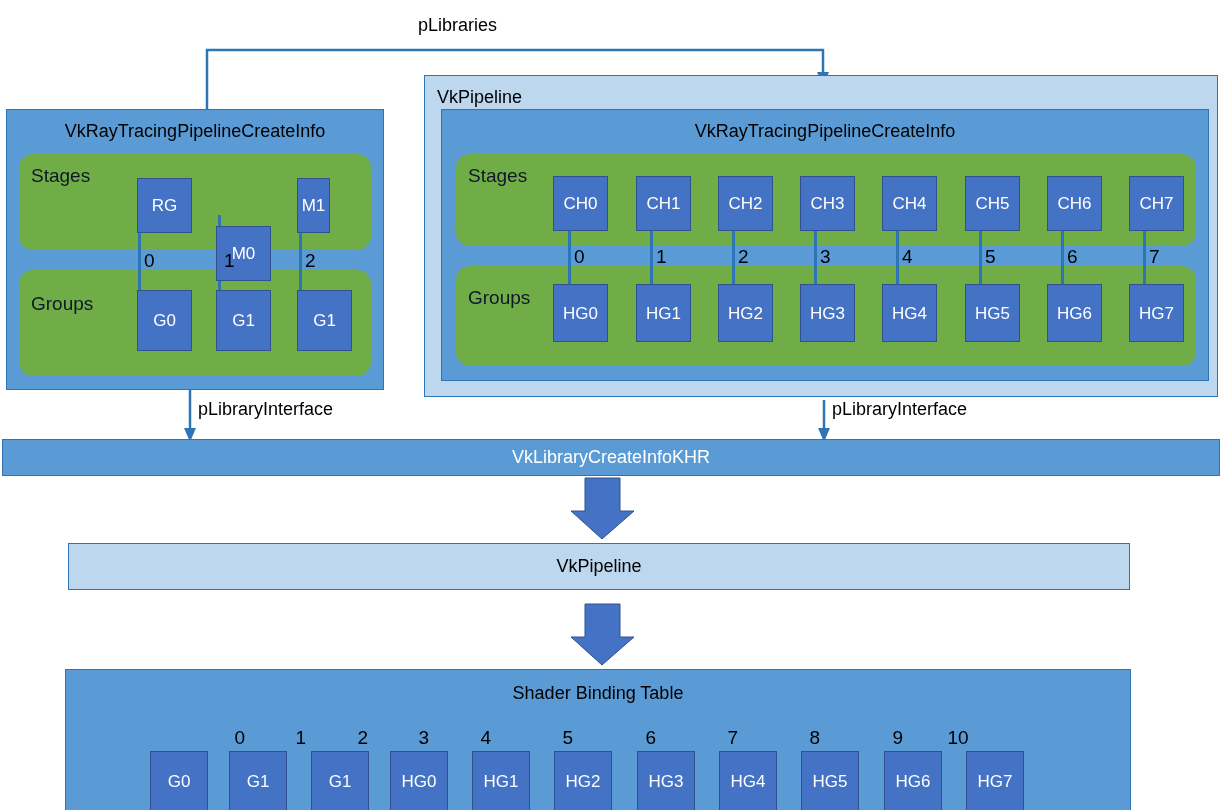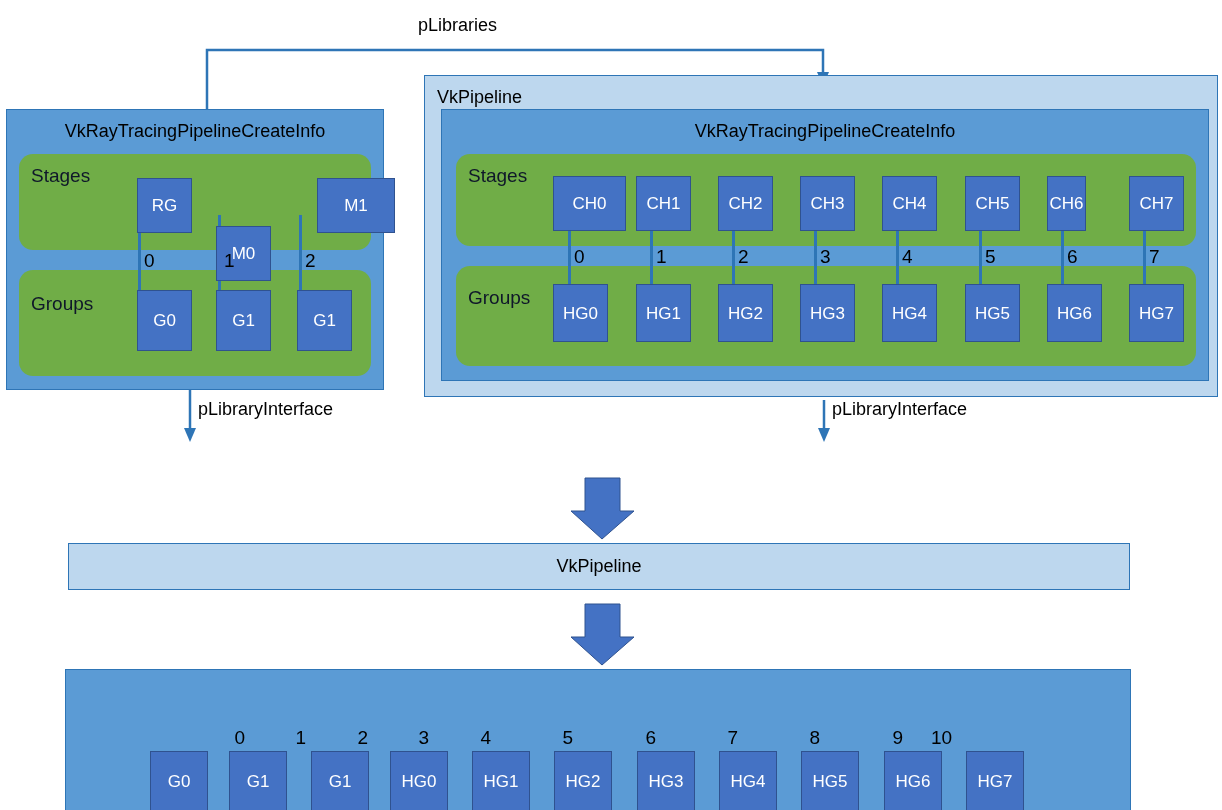--- a/index.html
+++ b/index.html
@@ -145,21 +145,21 @@
     <div class="abs group-green" style="left:12px; top:160px; width:352px; height:106px;">
       <div class="abs region-label" style="left:12px; top:24px;">Groups</div>
     </div>
 
     <div class="abs connector" style="left:131px; top:105px; height:75px;"></div>
     <div class="abs connector" style="left:211px; top:105px; height:75px;"></div>
     <div class="abs connector" style="left:292px; top:105px; height:75px;"></div>
 
     <div class="abs chip" style="left:130px; top:68px; width:55px; height:55px;">RG</div>
     <div class="abs chip" style="left:209px; top:68px; width:55px; height:55px;margin-top:48px;">M0</div>
-    <div class="abs chip" style="left:290px; top:68px; width:78px; height:55px;margin-left:20px;">M1</div>
+    <div class="abs chip" style="left:290px; top:68px; width:33px; height:55px;">M1</div>
 
     <div class="abs idx-label" style="left:137px; top:141px;">0</div>
     <div class="abs idx-label" style="left:217px; top:141px;">1</div>
     <div class="abs idx-label" style="left:298px; top:141px;">2</div>
 
     <div class="abs chip" style="left:130px; top:180px; width:55px; height:61px;">G0</div>
     <div class="abs chip" style="left:209px; top:180px; width:55px; height:61px;">G1</div>
     <div class="abs chip" style="left:290px; top:180px; width:55px; height:61px;">G1</div>
   </div>
 
@@ -179,27 +179,27 @@
 
       <div class="abs connector" style="left:126px; top:101px; height:73px;"></div>
       <div class="abs connector" style="left:208px; top:101px; height:73px;"></div>
       <div class="abs connector" style="left:290px; top:101px; height:73px;"></div>
       <div class="abs connector" style="left:372px; top:101px; height:73px;"></div>
       <div class="abs connector" style="left:454px; top:101px; height:73px;"></div>
       <div class="abs connector" style="left:537px; top:101px; height:73px;"></div>
       <div class="abs connector" style="left:619px; top:101px; height:73px;"></div>
       <div class="abs connector" style="left:701px; top:101px; height:73px;"></div>
 
-      <div class="abs chip" style="left:111px; top:66px; width:73px; height:55px;">CH0</div>
+      <div class="abs chip" style="left:111px; top:66px; width:55px; height:55px;">CH0</div>
       <div class="abs chip" style="left:194px; top:66px; width:55px; height:55px;">CH1</div>
       <div class="abs chip" style="left:276px; top:66px; width:55px; height:55px;">CH2</div>
       <div class="abs chip" style="left:358px; top:66px; width:55px; height:55px;">CH3</div>
       <div class="abs chip" style="left:440px; top:66px; width:55px; height:55px;">CH4</div>
       <div class="abs chip" style="left:523px; top:66px; width:55px; height:55px;">CH5</div>
-      <div class="abs chip" style="left:605px; top:66px; width:39px; height:55px;">CH6</div>
+      <div class="abs chip" style="left:605px; top:66px; width:55px; height:55px;">CH6</div>
       <div class="abs chip" style="left:687px; top:66px; width:55px; height:55px;">CH7</div>
 
       <div class="abs idx-label" style="left:132px; top:137px;">0</div>
       <div class="abs idx-label" style="left:214px; top:137px;">1</div>
       <div class="abs idx-label" style="left:296px; top:137px;">2</div>
       <div class="abs idx-label" style="left:378px; top:137px;">3</div>
       <div class="abs idx-label" style="left:460px; top:137px;">4</div>
       <div class="abs idx-label" style="left:543px; top:137px;">5</div>
       <div class="abs idx-label" style="left:625px; top:137px;">6</div>
       <div class="abs idx-label" style="left:707px; top:137px;">7</div>
@@ -208,38 +208,42 @@
       <div class="abs chip" style="left:194px; top:174px; width:55px; height:58px;">HG1</div>
       <div class="abs chip" style="left:276px; top:174px; width:55px; height:58px;">HG2</div>
       <div class="abs chip" style="left:358px; top:174px; width:55px; height:58px;">HG3</div>
       <div class="abs chip" style="left:440px; top:174px; width:55px; height:58px;">HG4</div>
       <div class="abs chip" style="left:523px; top:174px; width:55px; height:58px;">HG5</div>
       <div class="abs chip" style="left:605px; top:174px; width:55px; height:58px;">HG6</div>
       <div class="abs chip" style="left:687px; top:174px; width:55px; height:58px;">HG7</div>
     </div>
   </div>
 
+  <div class="abs bar-blue" style="left:2px; top:431px; width:1218px; height:37px;">
+    <span>VkLibraryCreateInfoKHR</span>
+  </div>
 
   <div class="abs bar-lightblue" style="left:68px; top:535px; width:1062px; height:47px;">
     <span>VkPipeline</span>
   </div>
 
   <div class="abs sbt-box" style="left:65px; top:661px; width:1066px; height:148px;">
+    <div class="sbt-title" style="position:absolute; left:0; top:13px;">Shader Binding Table</div>
 
     <div class="abs idx-label" style="left:125px; top:58px; width:54px; text-align:right;">0</div>
     <div class="abs idx-label" style="left:186px; top:58px; width:54px; text-align:right;">1</div>
     <div class="abs idx-label" style="left:248px; top:58px; width:54px; text-align:right;">2</div>
     <div class="abs idx-label" style="left:309px; top:58px; width:54px; text-align:right;">3</div>
     <div class="abs idx-label" style="left:371px; top:58px; width:54px; text-align:right;">4</div>
     <div class="abs idx-label" style="left:453px; top:58px; width:54px; text-align:right;">5</div>
     <div class="abs idx-label" style="left:536px; top:58px; width:54px; text-align:right;">6</div>
     <div class="abs idx-label" style="left:618px; top:58px; width:54px; text-align:right;">7</div>
     <div class="abs idx-label" style="left:700px; top:58px; width:54px; text-align:right;">8</div>
     <div class="abs idx-label" style="left:783px; top:58px; width:54px; text-align:right;">9</div>
-    <div class="abs idx-label" style="left:865px; top:58px; width:54px; text-align:left;">10</div>
+    <div class="abs idx-label" style="left:865px; top:58px; width:54px; text-align:center;">10</div>
 
     <div class="abs chip" style="left:84px; top:81px; width:58px; height:60px;">G0</div>
     <div class="abs chip" style="left:163px; top:81px; width:58px; height:60px;">G1</div>
     <div class="abs chip" style="left:245px; top:81px; width:58px; height:60px;">G1</div>
     <div class="abs chip" style="left:324px; top:81px; width:58px; height:60px;">HG0</div>
     <div class="abs chip" style="left:406px; top:81px; width:58px; height:60px;">HG1</div>
     <div class="abs chip" style="left:488px; top:81px; width:58px; height:60px;">HG2</div>
     <div class="abs chip" style="left:571px; top:81px; width:58px; height:60px;">HG3</div>
     <div class="abs chip" style="left:653px; top:81px; width:58px; height:60px;">HG4</div>
     <div class="abs chip" style="left:735px; top:81px; width:58px; height:60px;">HG5</div>

